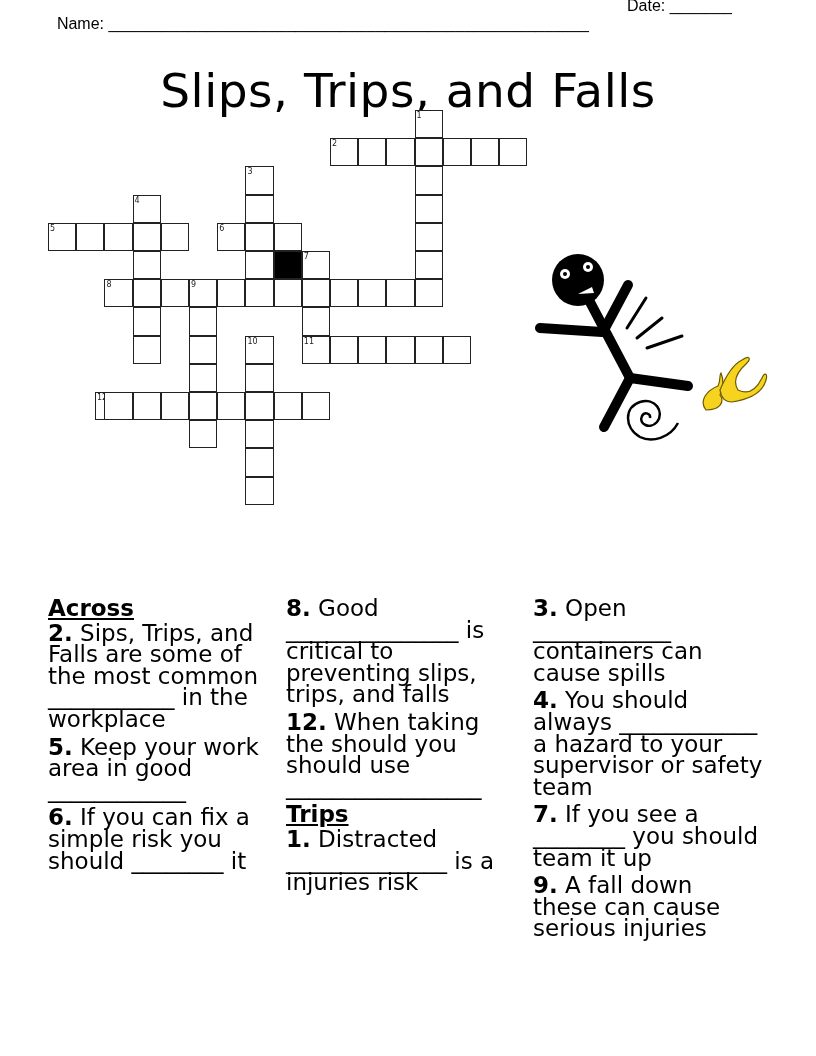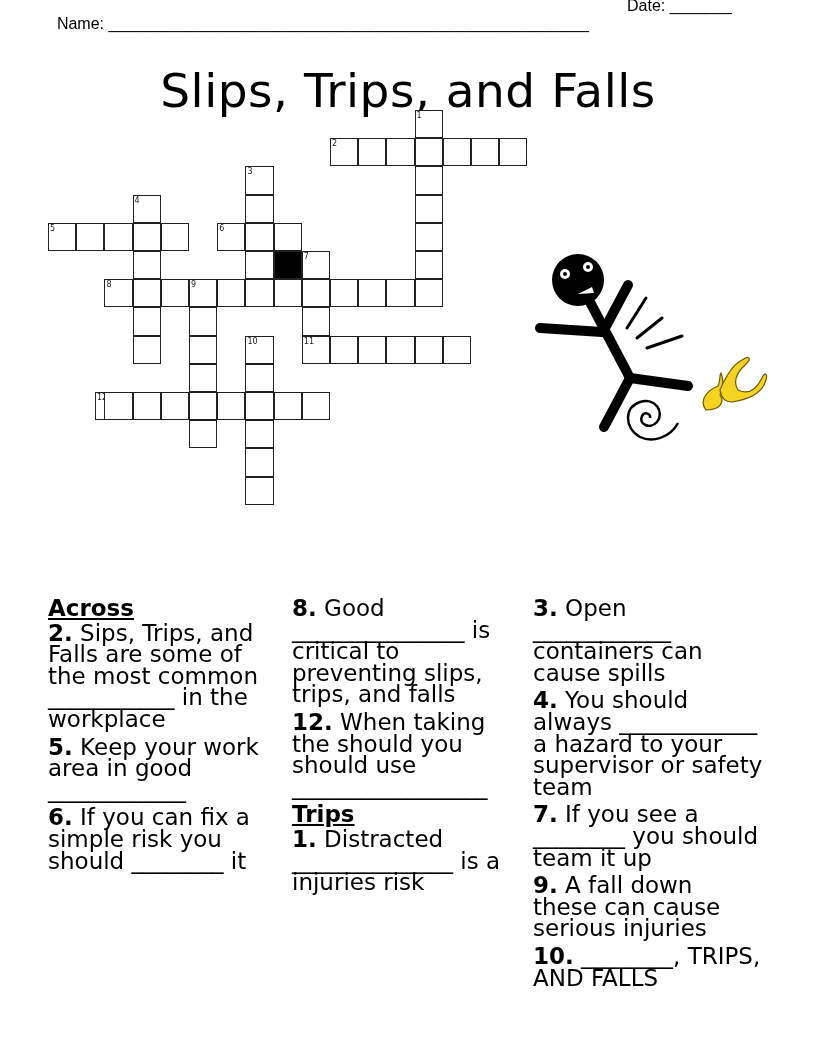--- a/index.html
+++ b/index.html
@@ -25,21 +25,21 @@
     }
     .cell.black { background: #000; }
     .cell .num {
       position: absolute; top: 0px; left: 1px;
       font-family: "DejaVu Sans", sans-serif; font-size: 8px; line-height: 9px; color: #222;
     }
     .figure { position: absolute; left: 520px; top: 240px; width: 260px; height: 220px; }
 
     .col { position: absolute; top: 598px; width: 230px; font-size: 23px; line-height: 21.6px; }
     .col1 { left: 48px; }
-    .col2 { left: 292px; }
+    .col2 { left: 286px; }
     .col3 { left: 533px; }
     .section-head { font-weight: bold; text-decoration: underline; margin-bottom: 3px; }
     .clue { margin-bottom: 6px; }
     .clue .n { font-weight: bold; }
   </style>
 </head>
 <body>
 
 <div class="header-line">
   <span>Name: ______________________________________________________</span>
@@ -186,14 +186,13 @@
   <div class="clue"><span class="n">12.</span><span> When taking the should you should use _________________</span></div>
   <div class="section-head">Trips</div>
   <div class="clue"><span class="n">1.</span><span> Distracted ______________ is a injuries risk</span></div>
 </div>
 
 <div class="col col3">
   <div class="clue"><span class="n">3.</span><span> Open ____________ containers can cause spills</span></div>
   <div class="clue"><span class="n">4.</span><span> You should always ____________ a hazard to your supervisor or safety team</span></div>
   <div class="clue"><span class="n">7.</span><span> If you see a ________ you should team it up</span></div>
   <div class="clue"><span class="n">9.</span><span> A fall down these can cause serious injuries</span></div>
-  <div class="clue"><span class="n">10.</span><span> ________, TRIPS, AND FALLS</span></div>
 </div>
 
 </body></html>

